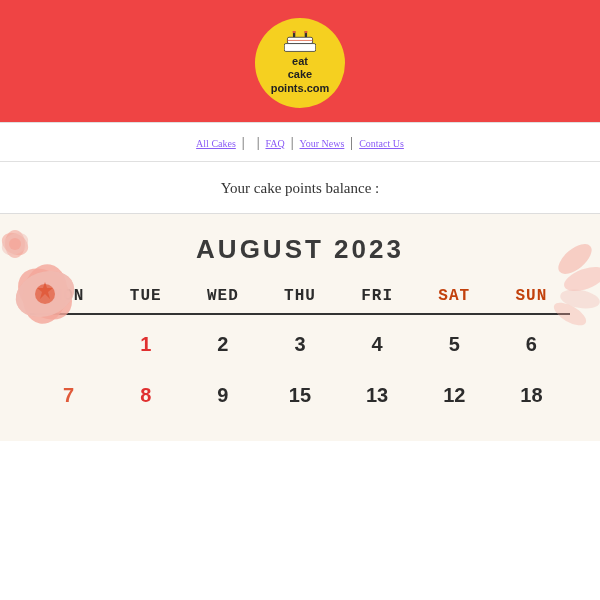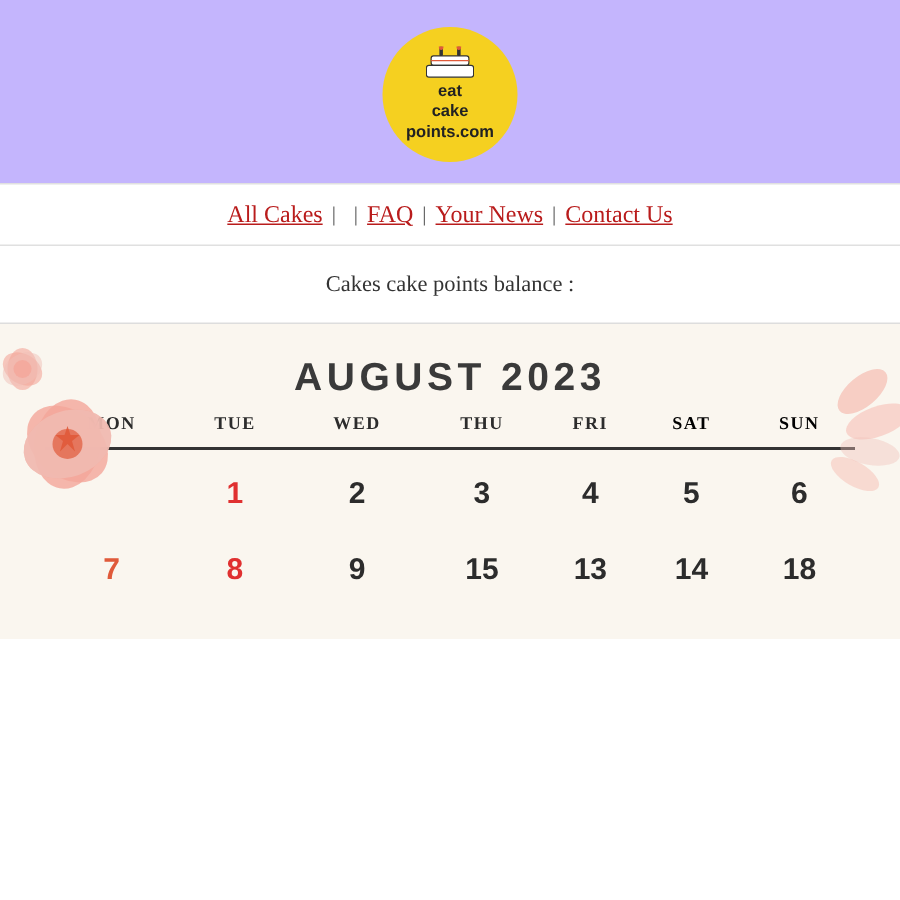--- a/index.html
+++ b/index.html
@@ -10,21 +10,21 @@
       font-family: Georgia, 'Times New Roman', serif;
       overflow: hidden;
     }
 
     
     .header {
       display: flex;
       justify-content: center;
       align-items: center;
       padding: 18px 0 14px;
-      background: #c4b5fd;
+      background: #ef4444;
     }
 
     .logo-circle {
       width: 90px;
       height: 90px;
       background: #f5d020;
       border-radius: 50%;
       display: flex;
       flex-direction: column;
       align-items: center;
@@ -50,22 +50,22 @@
       display: flex;
       justify-content: center;
       align-items: center;
       padding: 12px 0 10px;
       border-top: 1px solid #e0e0e0;
       border-bottom: 1px solid #e0e0e0;
       gap: 0;
     }
 
     .nav-item {
-      color: #b91c1c;
-      font-size: 16px;
+      color: #8b5cf6;
+      font-size: 10px;
       text-decoration: underline;
       cursor: pointer;
       font-family: Georgia, serif;
     }
 
     .nav-separator {
       color: #555;
       font-size: 14px;
       margin: 0 6px;
       text-decoration: none;
@@ -93,43 +93,44 @@
       position: relative;
     }
 
     .calendar-header {
       text-align: center;
       font-size: 26px;
       font-weight: bold;
       color: #3a3a3a;
       letter-spacing: 3px;
       font-family: 'Arial Black', Georgia, sans-serif;
+      margin-bottom: 14px;
       font-variant: small-caps;
     }
 
     .calendar-table {
       width: 100%;
       border-collapse: collapse;
     }
 
     .calendar-table thead tr th {
-      font-size: 12px;
+      font-size: 16px;
       font-weight: bold;
       padding: 8px 0;
       text-align: center;
-      font-family: Liberation Serif, serif;
+      font-family: Liberation Mono, monospace;
       letter-spacing: 1px;
     }
 
     .day-header-regular {
       color: #2c2c2c;
     }
 
     .day-header-weekend {
-      color: #000000;
+      color: #c2410c;
     }
 
     .header-divider {
       border-top: 2px solid #333;
       margin: 0 0 4px;
     }
 
     .calendar-table tbody tr td {
       text-align: center;
       padding: 14px 0;
@@ -185,21 +186,21 @@
   <span class="nav-separator"> | </span>
   <span class="nav-separator"> | </span>
   <span class="nav-item">FAQ</span>
   <span class="nav-separator"> | </span>
   <span class="nav-item">Your News</span>
   <span class="nav-separator"> | </span>
   <span class="nav-item">Contact Us</span>
 </nav>
 
 <div class="balance-section">
-  <span class="balance-text">Cakes cake points balance :</span>
+  <span class="balance-text">Your cake points balance :</span>
 </div>
 
 <div class="calendar-container">
 
   <svg class="flower-left" width="120" height="130" viewBox="0 0 120 130">
 
     <ellipse cx="55" cy="70" rx="30" ry="22" fill="#f4a69a" opacity="0.8" transform="rotate(-20 55 70)"></ellipse>
     <ellipse cx="55" cy="70" rx="30" ry="22" fill="#f4a69a" opacity="0.8" transform="rotate(40 55 70)"></ellipse>
     <ellipse cx="55" cy="70" rx="30" ry="22" fill="#f4a69a" opacity="0.8" transform="rotate(100 55 70)"></ellipse>
     <ellipse cx="55" cy="70" rx="30" ry="22" fill="#f0c0b8" opacity="0.7" transform="rotate(160 55 70)"></ellipse>
@@ -252,18 +253,18 @@
         <td class="day-regular">5</td>
         <td class="day-regular">6</td>
       </tr>
 
       <tr>
         <td class="day-orange">7</td>
         <td class="day-red">8</td>
         <td class="day-regular">9</td>
         <td class="day-regular">15</td>
         <td class="day-regular">13</td>
-        <td class="day-regular">14</td>
+        <td class="day-regular">12</td>
         <td class="day-regular">18</td>
       </tr>
     </tbody>
   </table>
 </div>
 
 </body></html>

